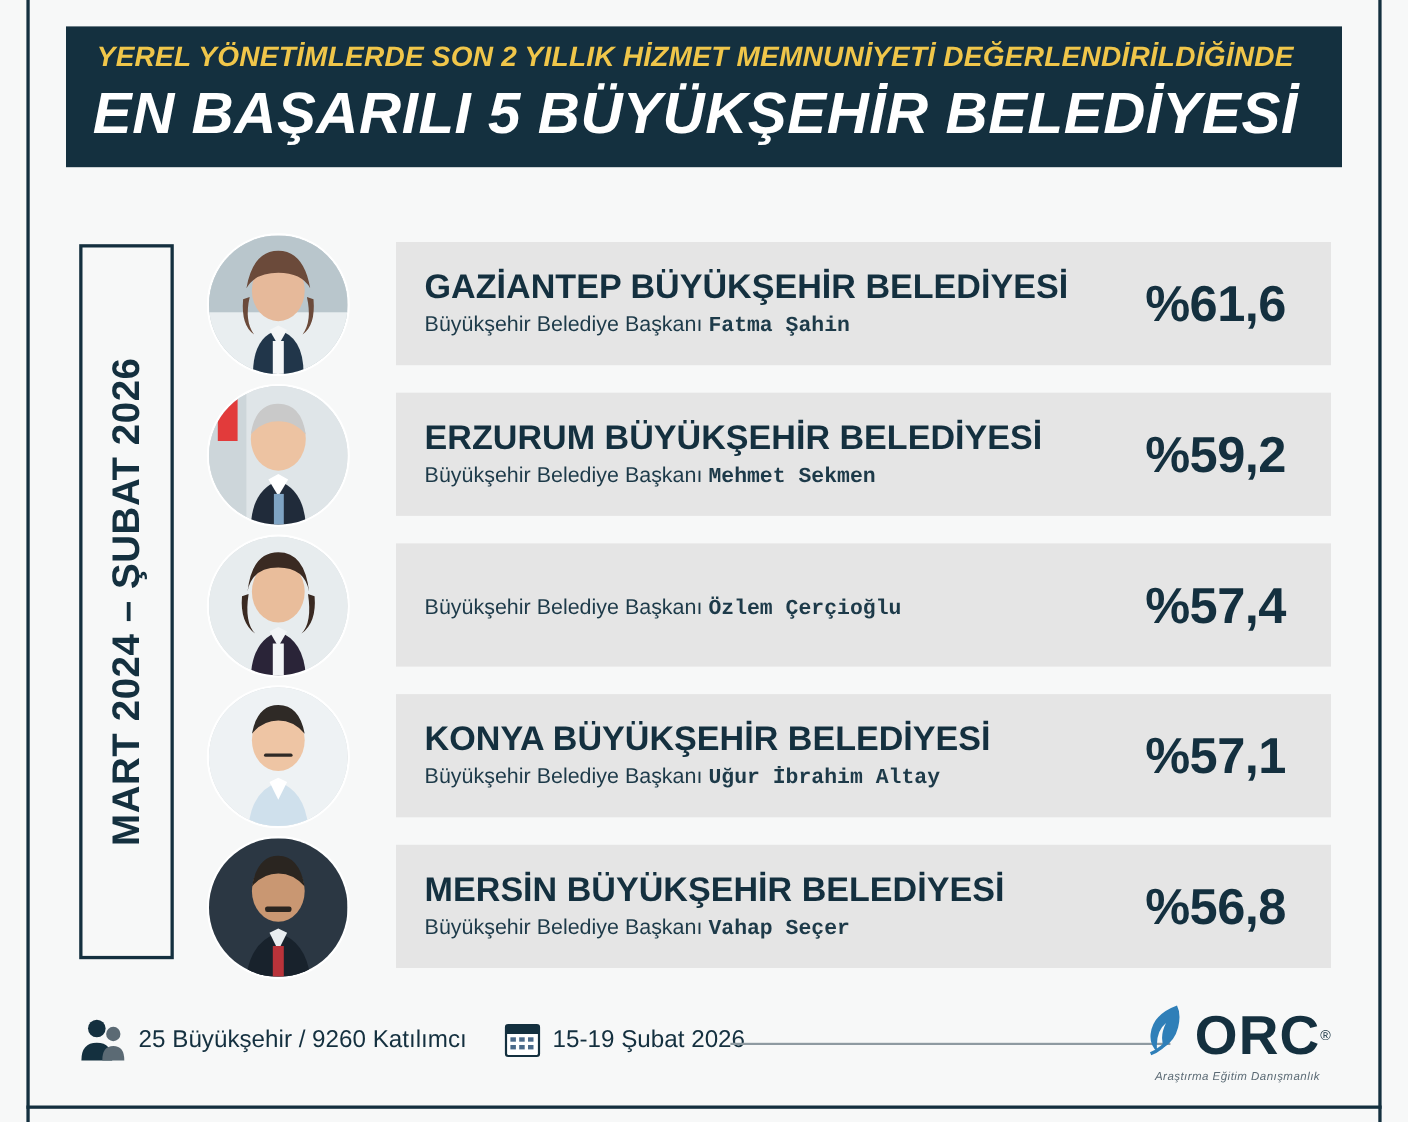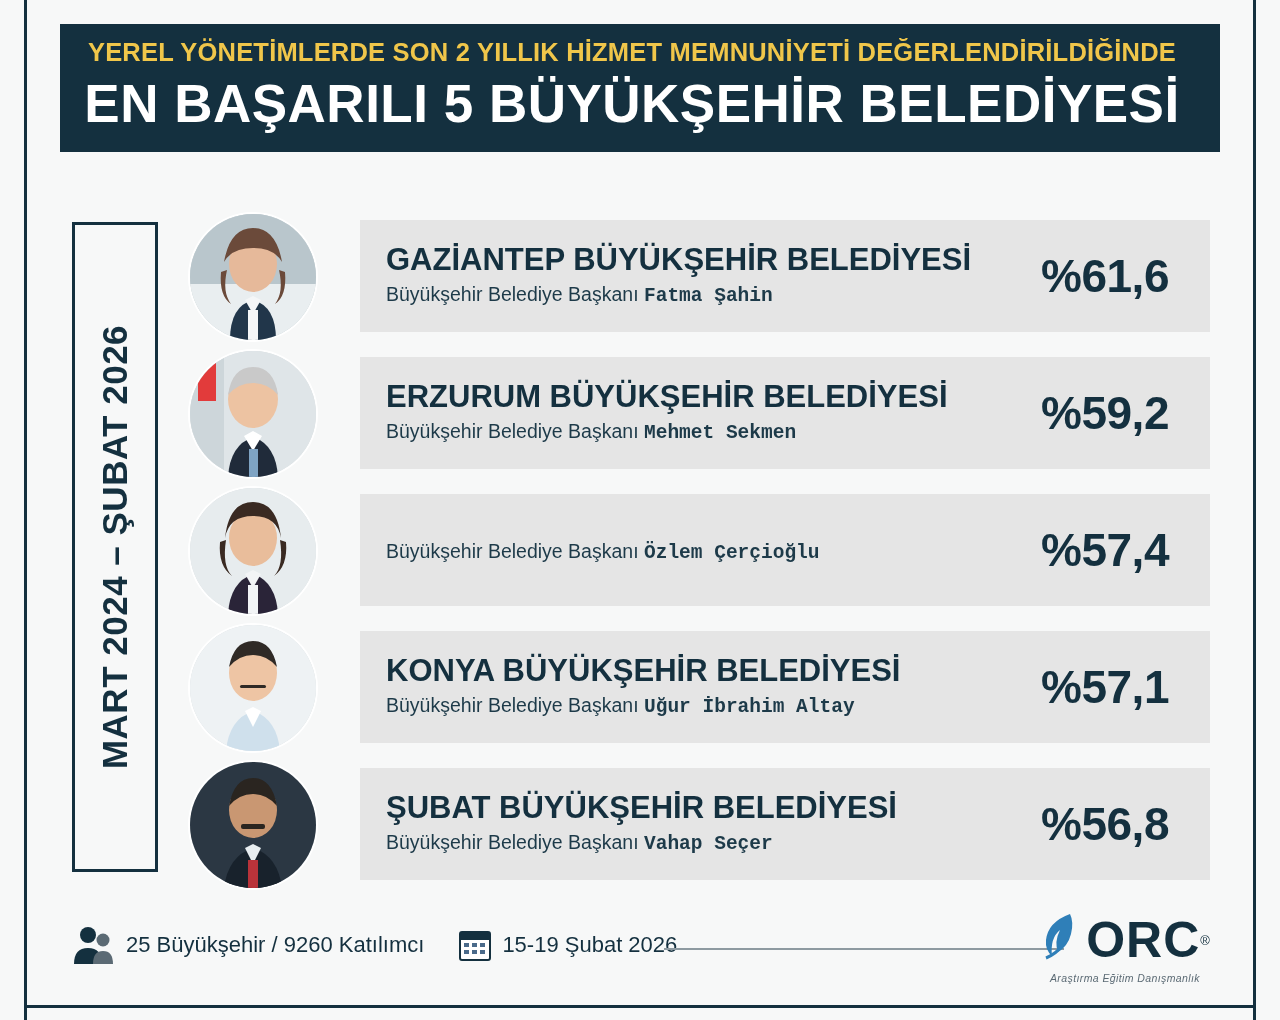--- a/index.html
+++ b/index.html
@@ -44,20 +44,21 @@
   
   .header {
     position: absolute;
     left: 60px;
     top: 24px;
     width: 1160px;
     background: #14303f;
     padding: 14px 36px 20px 20px;
     box-sizing: border-box;
     text-align: center;
+    font-style: italic;
   }
   .header .kicker {
     color: #f0c64a;
     font-size: 25.5px;
     font-weight: bold;
     letter-spacing: 0.2px;
     line-height: 1.1;
     white-space: nowrap;
     font-family: "Liberation Sans", sans-serif;
   }
@@ -357,21 +358,21 @@
           <ellipse cx="63" cy="48" rx="24" ry="28" fill="#c99772"></ellipse>
           <path d="M39 44 q5 -28 24 -28 q19 0 24 28 q-10 -12 -24 -12 q-14 0 -24 12z" fill="#2a2520"></path>
           <rect x="51" y="62" width="24" height="5" rx="2" fill="#2a2520"></rect>
           <path d="M34 126 q4 -32 29 -40 q25 8 29 40z" fill="#18222c"></path>
           <path d="M55 86 l8 16 l8 -16 l-8 -4z" fill="#e8edf0"></path>
           <rect x="58" y="98" width="10" height="28" fill="#b9333a"></rect>
         </svg>
       </div>
       <div class="bar">
         <div class="texts">
-          <div class="muni">ŞUBAT BÜYÜKŞEHİR BELEDİYESİ</div>
+          <div class="muni">MERSİN BÜYÜKŞEHİR BELEDİYESİ</div>
           <div class="mayor">
             <span>Büyükşehir Belediye Başkanı</span>
             <b>Vahap Seçer</b>
           </div>
         </div>
         <div class="pct">%56,8</div>
       </div>
     </div>
 
   </div>

